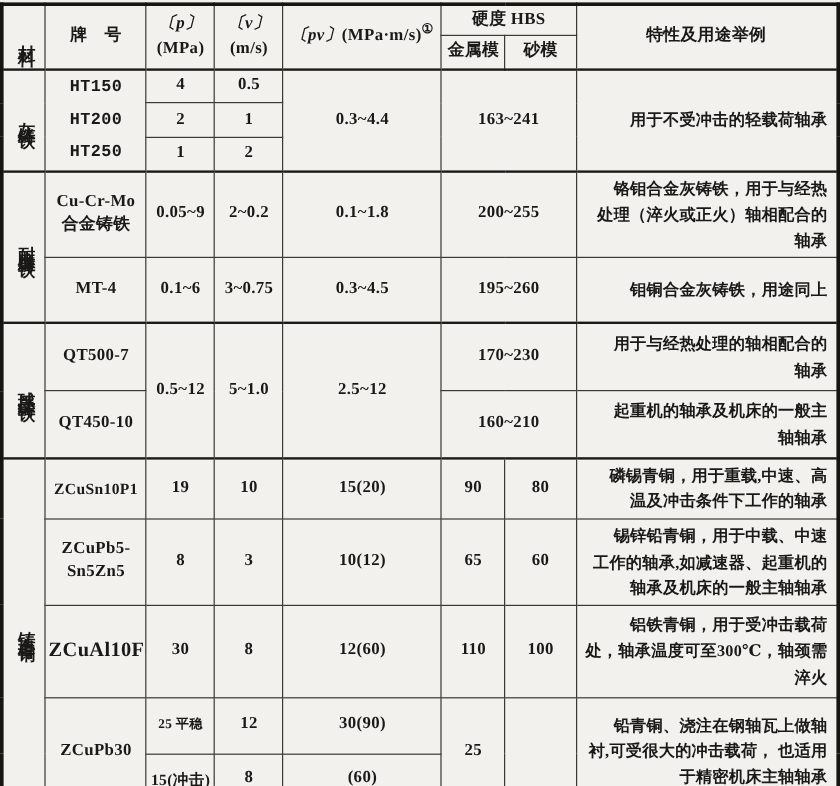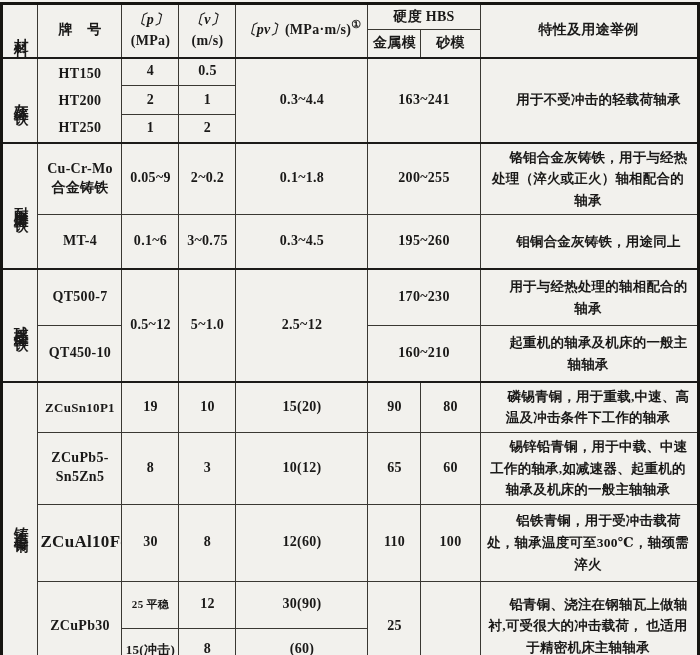--- a/index.html
+++ b/index.html
@@ -9,24 +9,24 @@
   table{border-collapse:collapse;table-layout:fixed;
         width:696px;height:649px;margin:2px auto 0 auto;
         border:3px solid #161511;border-bottom:6px double #161511;
         font-weight:bold;}
   td{border:1px solid #3a3833;text-align:center;vertical-align:middle;
      padding:1px 2px;font-size:14px;letter-spacing:.3px;line-height:1.35;
      overflow:hidden;}
   .bt2{border-top:2px solid #1c1b19;}
   .hd{font-size:14px;}
   .num{font-size:14px;font-family:"Liberation Serif","DejaVu Serif",serif;}
-  .note{text-align:center;padding:3px 7px 3px 6px;text-indent:1.55em;
+  .note{text-align:right;padding:3px 7px 3px 6px;text-indent:1.55em;
         line-height:1.6;font-size:13.5px;letter-spacing:.2px;}
   .pre{white-space:pre-line;font-family:Liberation Serif, serif;}
-  .grades3{white-space:pre-line;line-height:27px;font-size:14px;}
+  .grades3{white-space:pre-line;line-height:27px;font-size:14px;font-family:Liberation Mono, monospace;}
   .vh{padding:0;}
   .vstack{writing-mode:vertical-rl;text-orientation:upright;
           letter-spacing:4px;font-size:14.5px;display:inline-block;}
   .blk{display:block;line-height:1.45;}
   .it{font-style:italic;}
   sup{font-size:11px;line-height:0;}
 </style>
 </head>
 <body>
 

